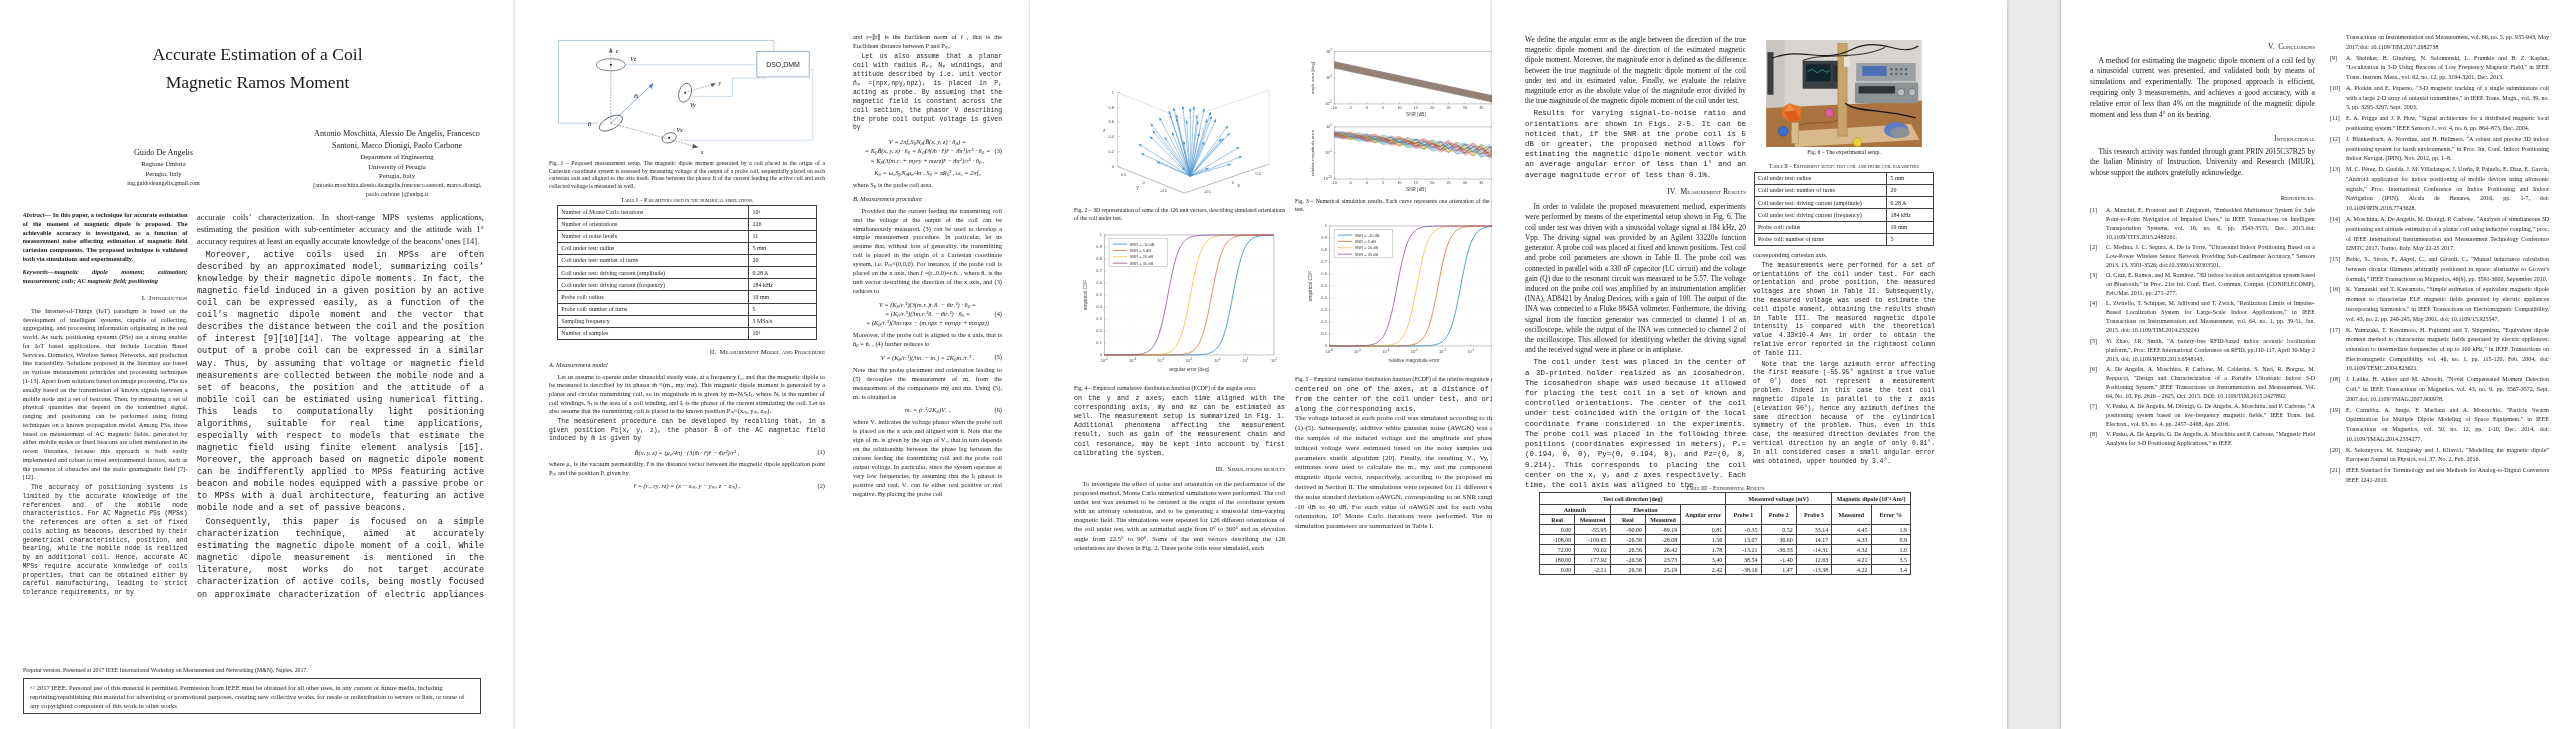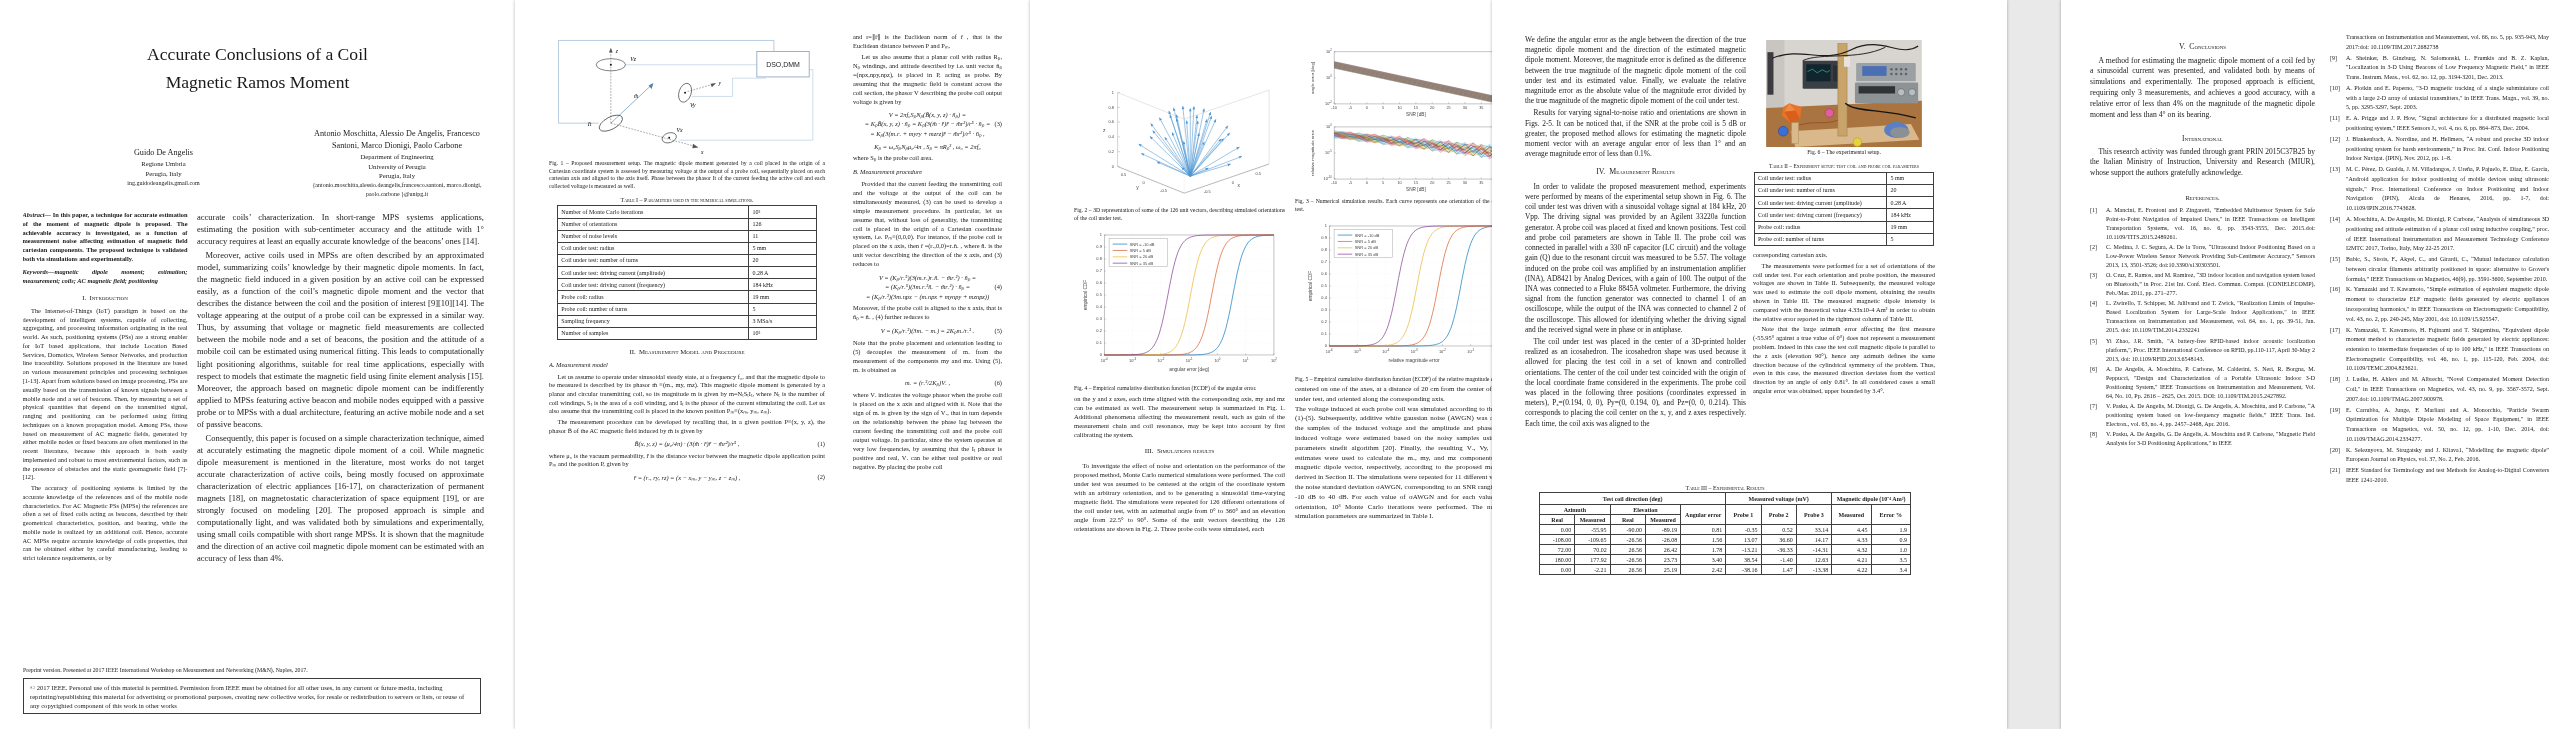--- a/index.html
+++ b/index.html
@@ -4,32 +4,32 @@
 <style>
   html,body{margin:0;padding:0;}
   body{width:2576px;height:729px;background:#e9e9e9;position:relative;overflow:hidden;
        font-family:"Liberation Serif",serif;color:#1a1a1a;}
   .page{position:absolute;top:0;width:515px;height:729px;background:#ffffff;
         box-shadow:0 0 3px rgba(0,0,0,.3);overflow:hidden;}
   #p1{left:0}#p2{left:515px}#p3{left:1030px}#p4{left:1492px}#p5{left:2061px}
   .col{position:absolute;text-align:justify;overflow:hidden;}
   p{margin:0;text-indent:8.5px;}
   p.noind{text-indent:0;}
-  p.sp{margin-top:1.8px;}
+  p.sp{margin-top:1.8px;font-family:Liberation Mono, monospace;}
   .title{position:absolute;top:40px;left:24px;right:24px;text-align:center;
          font-size:17.6px;line-height:1.6;font-weight:400;}
   .authors{position:absolute;top:128px;left:24px;right:24px;display:flex;}
   .authblock{text-align:center;line-height:1.45;}
   .authblock .names{font-size:8.2px;}
   .authblock .aff{font-size:6.7px;}
   .authblock .email{font-size:6px;}
   .abslabel{font-style:italic;font-weight:bold;}
   .abstract{font-weight:bold;}
   .keywords{font-weight:bold;font-style:italic;margin-top:4.9px;}
-  .sechead{text-align:center;font-variant:small-caps;font-size:1.06em;margin:7.3px 0 4.3px;text-indent:0;}
+  .sechead{text-align:right;font-variant:small-caps;font-size:1.06em;margin:7.3px 0 4.3px;text-indent:0;}
   .subhead{font-style:italic;margin:4.9px 0 2.4px;text-indent:0;text-align:left;}
   .eq{position:relative;text-align:center;font-style:italic;margin:3.6px 0;line-height:1.45;}
   .eq .eqno{position:absolute;right:0;top:50%;transform:translateY(-50%);font-style:normal;}
   .caption{font-size:5.7px;line-height:1.3;text-align:justify;margin-top:2.4px;text-indent:0;}
   .caption.center{text-align:center;}
   .tcap{font-variant:small-caps;text-align:center;font-size:6px;margin:6px 0 1.2px;text-indent:0;}
   table{border-collapse:collapse;margin:1.2px auto;background:#fff;}
   td,th{border:0.6px solid #3f3f3f;padding:1.5px 3px;font-size:6px;font-family:"Liberation Serif",serif;}
   th{font-weight:bold;text-align:center;}
   .paramtable td:first-child{text-align:left;}
@@ -45,21 +45,21 @@
   .ref{display:flex;margin-bottom:1.2px;}
   .refnum{flex:none;width:16px;}
   .reftext{flex:1;text-align:justify;}
   .reflist{line-height:1.5;}
 </style>
 </head>
 <body>
 
 <div class="page" id="p1">
   <div class="title">
-    <div>Accurate Conclusions of a Coil</div>
+    <div>Accurate Estimation of a Coil</div>
     <div>Magnetic Ramos Moment</div>
   </div>
   <div class="authors">
     <div class="authblock" style="flex:1;padding-top:19.4px;">
       <div class="names">Guido De Angelis</div>
       <div class="aff">Regione Umbria</div>
       <div class="aff">Perugia, Italy</div>
       <div class="email">ing.guidodeangelis.gmail.com</div>
     </div>
     <div class="authblock" style="width:188px;">

